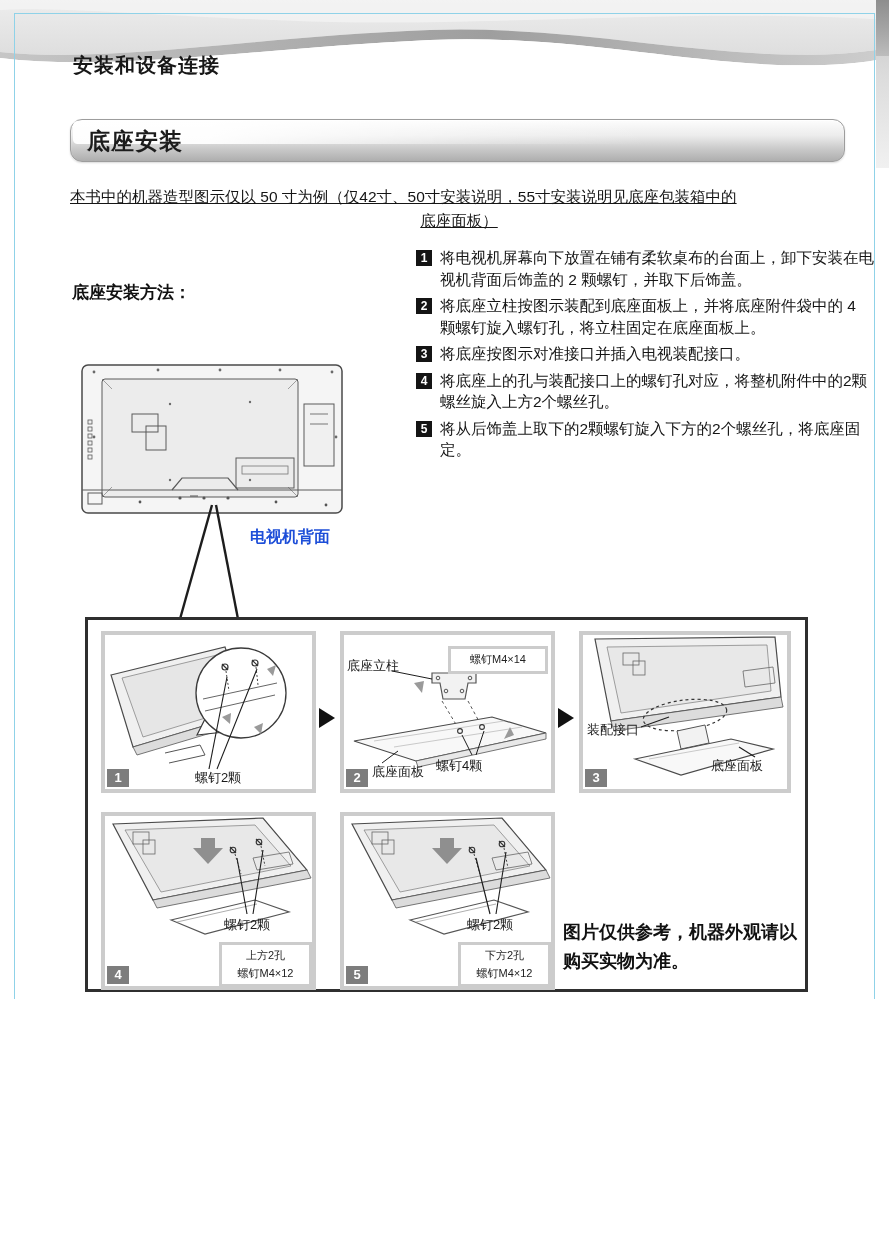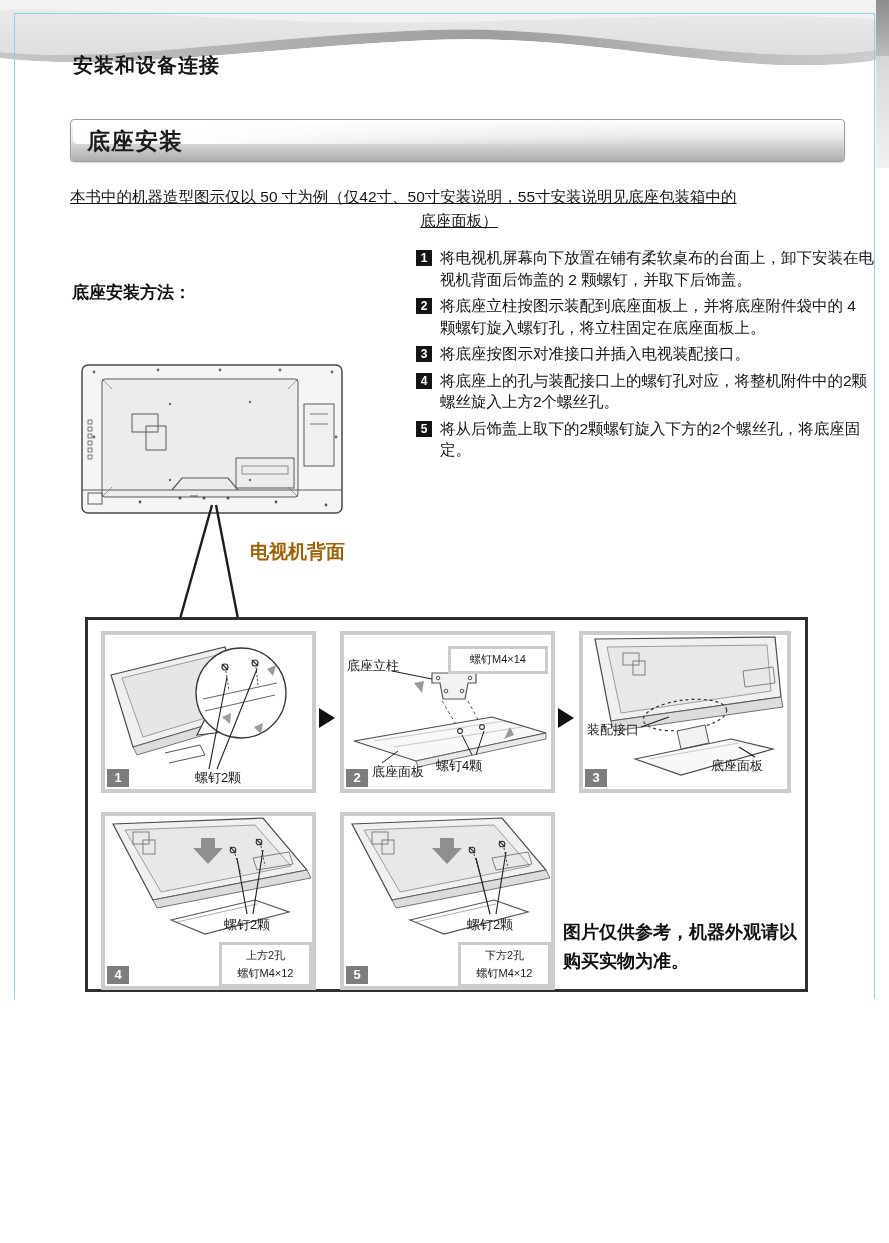--- a/index.html
+++ b/index.html
@@ -14,21 +14,21 @@
 
   .scroll-track { position:absolute; left:876px; top:0; width:13px; height:168px;
                   background:linear-gradient(180deg,#c2c2c2 0%,#dcdcdc 45%,#f1f1f1 100%); }
   .scroll-thumb { position:absolute; left:876px; top:0; width:13px; height:56px;
                   background:linear-gradient(180deg,#8e8e8e 0%,#a8a8a8 60%,#bdbdbd 100%); }
 
   .page-title { position:absolute; left:73px; top:52px; font-size:20px; font-weight:bold;
                 letter-spacing:1px; color:#171717; }
 
   .section-pill { position:absolute; left:70px; top:119px; width:775px; height:43px;
-                  border-radius:4px; border:1px solid #9d9d9d;
+                  border-radius:12px; border:1px solid #9d9d9d;
                   background:linear-gradient(180deg,#fdfdfd 0%,#ececec 38%,#c8c8c8 72%,#aeaeae 100%);
                   box-shadow:inset 0 1px 1px rgba(255,255,255,.9), 0 1px 2px rgba(0,0,0,.15); }
   .section-pill::after { content:""; position:absolute; left:2px; top:1px; right:2px; height:55%;
                   border-radius:10px 10px 40px 10px;
                   background:linear-gradient(100deg,rgba(255,255,255,.95) 18%,rgba(255,255,255,.25) 55%,rgba(255,255,255,0) 75%); }
   .section-title { position:absolute; left:16px; top:0; line-height:43px; font-size:23px;
                   font-weight:bold; color:#1c1c1c; z-index:2; letter-spacing:1px; }
 
   .intro { position:absolute; left:70px; top:185px; width:778px; font-size:15.5px;
            line-height:24px; color:#151515;text-decoration:underline; }
@@ -36,21 +36,21 @@
 
   .method-heading { position:absolute; left:72px; top:281px; font-size:17px; font-weight:bold; }
 
   .steps { position:absolute; left:416px; top:247px; width:458px; list-style:none; }
   .step  { display:flex; gap:8px; margin-bottom:5px; }
   .step-badge { flex:0 0 16px; width:16px; height:16px; margin-top:3px; background:#141414;
                 color:#fff; font-size:12px; font-weight:bold; text-align:center; line-height:16px; }
   .step-text { font-size:15.5px; line-height:21.5px; color:#151515; }
 
   .tv-back-svg { position:absolute; left:80px; top:362px; }
-  .tv-back-label { position:absolute; left:250px; top:527px; font-size:19px; font-weight:bold; color:#a16207;margin-top:12px; }
+  .tv-back-label { position:absolute; left:250px; top:527px; font-size:16px; font-weight:bold; color:#1d4ed8; }
   .pointer-svg { position:absolute; left:168px; top:503px; }
 
   .diagram-box { position:absolute; left:85px; top:617px; width:723px; height:375px;
                  border:3px solid #2f2f2f; background:#fff; }
 
   .panel { position:absolute; border:4px solid #cccccc; background:#fff; }
   .p1 { left:13px;  top:11px;  width:215px; height:162px; }
   .p2 { left:252px; top:11px;  width:215px; height:162px; }
   .p3 { left:491px; top:11px;  width:212px; height:162px; }
   .p4 { left:13px;  top:192px; width:215px; height:178px; }

